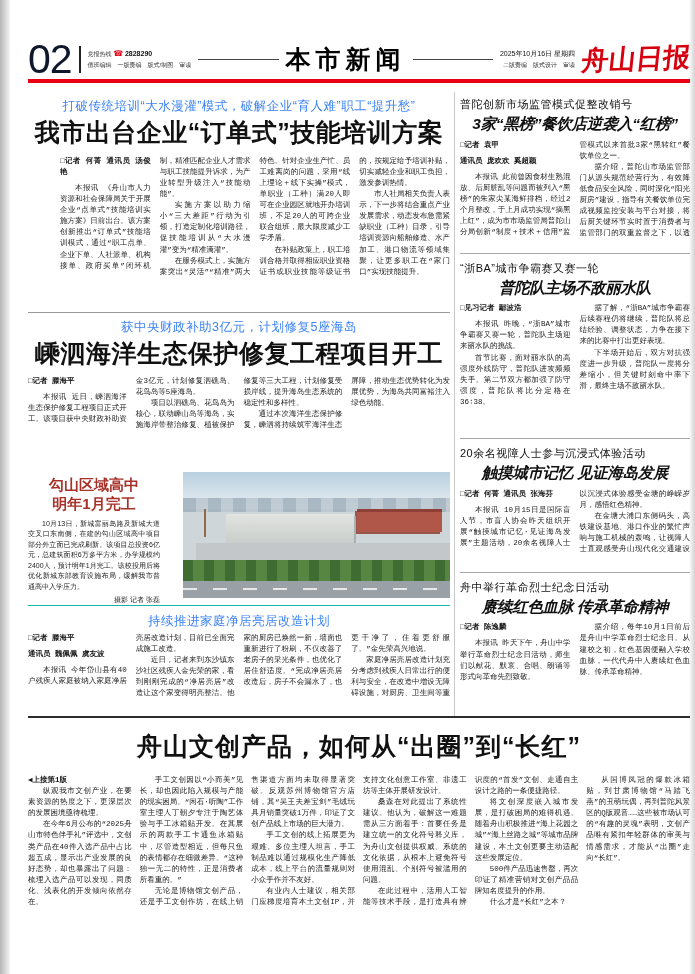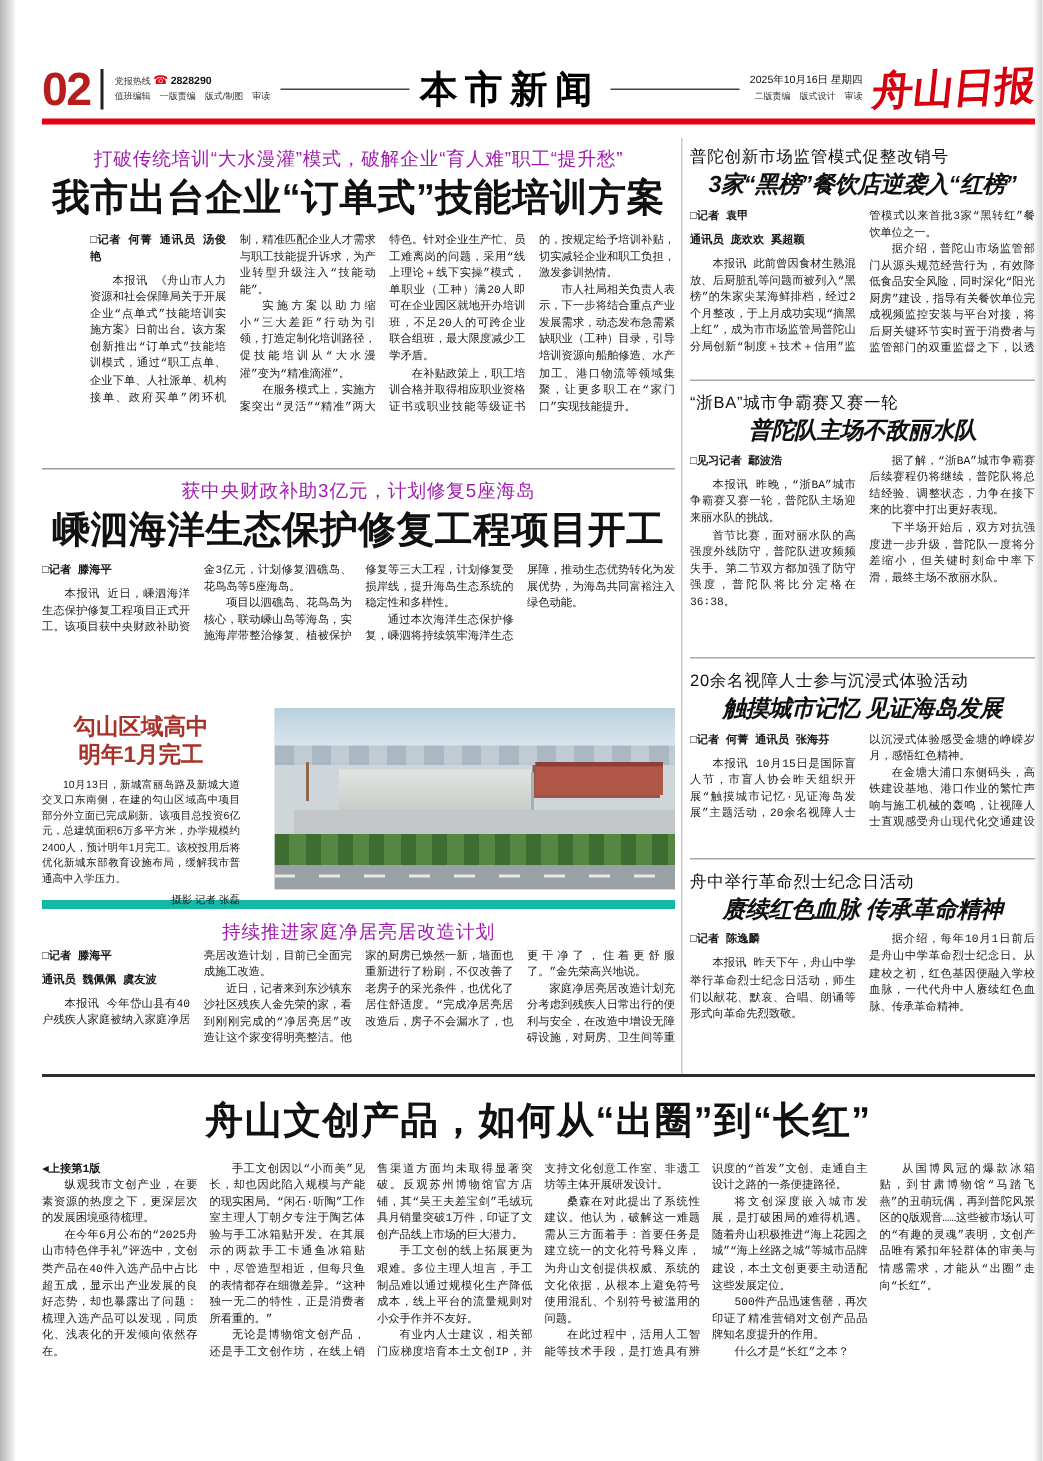--- a/index.html
+++ b/index.html
@@ -7,35 +7,35 @@
   body{ width:695px; height:974px; background:#e8e8e8; font-family:"Liberation Sans",sans-serif; }
   .page{ position:relative; width:695px; height:974px; background:#fff; overflow:hidden; color:#111; }
   .edge-left{ position:absolute; left:0; top:0; width:10px; height:100%;
               background:linear-gradient(90deg,#b5b5b5,#f5f5f5); }
   .edge-right{ position:absolute; right:0; top:0; width:6px; height:100%;
                background:linear-gradient(270deg,#d2d2d2,#fff); }
 
   
   .hdr{ position:absolute; left:28px; top:42px; width:662px; height:34px;
         display:flex; align-items:center; gap:7px; }
-  .pagenum{ font-size:31px; font-weight:bold; color:#b91c1c; line-height:1; letter-spacing:-1px; }
+  .pagenum{ font-size:41px; font-weight:normal; color:#0f172a; line-height:1; letter-spacing:-1px; }
   .pnum-div{ width:2px; height:27px; background:#222; }
   .hdr-credits{ display:flex; flex-direction:column; gap:3px; font-size:6px; color:#333; line-height:1.2; white-space:nowrap; }
   .hotline b{ font-size:7px; color:#111; }
   .phone-ico{ color:#e60012; font-size:8px; }
   .hline{ flex:1; height:1px; background:#444; min-width:18px; }
   .section-title{ font-size:25px; font-weight:900; letter-spacing:5px; color:#000; white-space:nowrap; }
   .hdr-right{ text-align:right; font-size:6px; color:#333; line-height:1.7; white-space:nowrap; }
   .hdr-right .date{ font-size:7px; color:#111; }
   .masthead{ font-size:27px; font-weight:bold; color:#d6000f; font-family:"DejaVu Serif",serif;
              transform:skewX(-8deg) rotate(-2deg); letter-spacing:0; white-space:nowrap; }
   .red-rule{ position:absolute; left:28px; top:79px; width:662px; height:4px; background:#e60012; }
 
   
-  .kicker{ text-align:center; font-size:12.5px; color:#a21caf; letter-spacing:0.5px; }
+  .kicker{ text-align:center; font-size:12.5px; color:#3b82f6; letter-spacing:0.5px; }
   .headline-xl{ text-align:center; font-size:25px; font-weight:900; letter-spacing:0.5px; line-height:1.15; }
   .headline-md{ text-align:center; font-size:15.5px; font-weight:900; letter-spacing:-0.3px; line-height:1.2;font-style:italic; }
   .kicker-sm{ font-size:11px; letter-spacing:0.5px; }
   .bodytxt{ font-size:7.5px; line-height:1.48; text-align:justify; overflow:hidden; color:#1a1a1a; }
   .bodytxt p{ text-indent:2em; margin:0;font-family:Liberation Mono, monospace; }
   .bodytxt .byline{ font-weight:bold; text-indent:0; margin-bottom:5px; white-space:normal; }
   .bodytxt .byline:empty{ display:none; }
   .cols4{ columns:4; column-gap:9px; }
   .cols2{ columns:2; column-gap:9px; }
   .cols6{ columns:6; column-gap:8px; }
@@ -43,21 +43,21 @@
   
   .main-left{ position:absolute; left:28px; top:90px; width:422px; }
   .a1-kicker{ margin:8px 0 3px; }
   .a1-head{ margin-bottom:9px; }
   .a1-body{ height:148px;margin-left:32px; }
   .sep{ border:none; border-top:1px solid #9a9a9a; margin:8px 0 6px; }
   .a2-kicker{ margin:2px 0 3px; }
   .a2-head{ margin-bottom:8px; }
   .a2-body{ height:88px; }
 
-  .photo-sec{ display:flex; gap:23px; margin-top:8px; padding-bottom:7px; border-bottom:6px solid #14b8a6; height:134px; }
+  .photo-sec{ display:flex; gap:23px; margin-top:8px; padding-bottom:7px; border-bottom:1px solid #14b8a6; height:134px; }
   .cap-box{ width:132px; flex:none; }
   .cap-title{ color:#a8322a; font-size:15px; font-weight:900; text-align:center; line-height:1.3; margin:3px 0 5px; }
   .cap-text{ font-size:7px; line-height:1.5; text-align:justify; color:#1a1a1a; }
   .cap-text p{ text-indent:2em; }
   .cap-credit{ font-size:7px; text-align:right; margin-top:3px; color:#1a1a1a; }
 
   .photo{ position:relative; flex:1; overflow:hidden; background:#cfd6da; }
   .ph-sky{ position:absolute; left:0; right:0; top:0; height:30%; background:linear-gradient(#b9d0e0,#e9eef1); }
   .ph-skyline{ position:absolute; left:0; right:0; top:21%; height:11%;
                background:repeating-linear-gradient(90deg,#9fb0bc 0 13px,#bac6cf 13px 25px); opacity:.85; }

